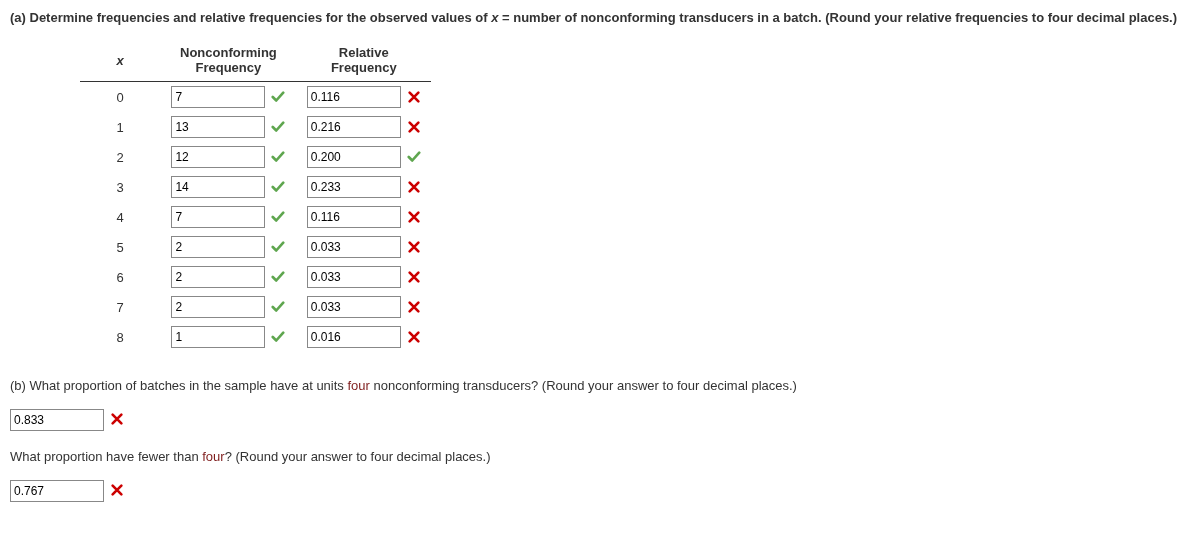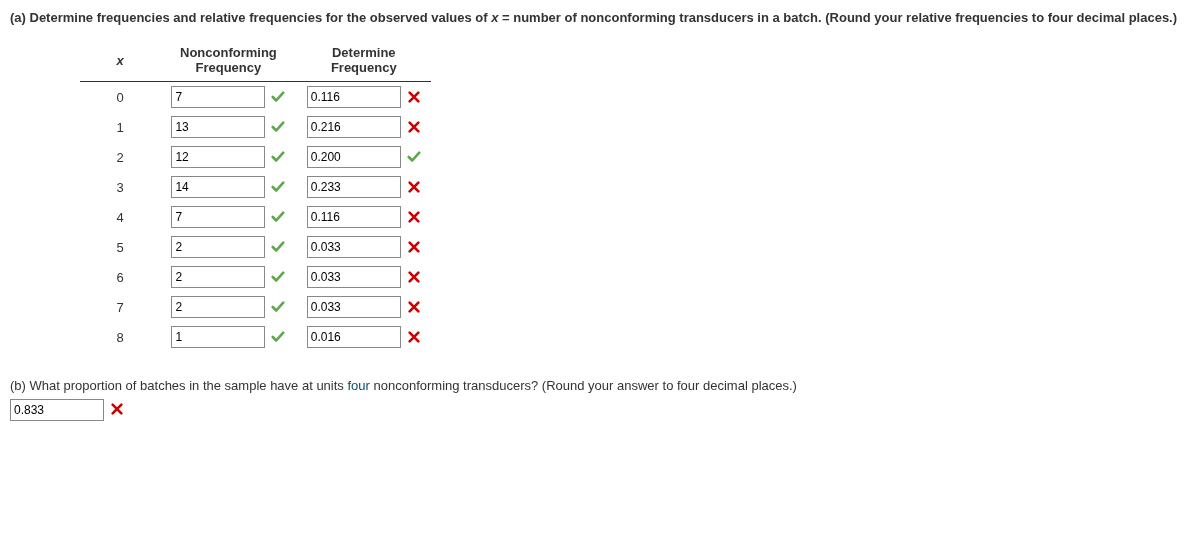--- a/index.html
+++ b/index.html
@@ -11,21 +11,21 @@
     background: #fff;
   }
   .question-text {
     margin-bottom: 14px;
     font-weight: bold;
   }
   .italic-x {
     font-style: italic;
   }
   .highlight {
-    color: #0c4a6e;
+    color: #7f1d1d;
   }
   table.freq-table {
     border-collapse: collapse;
     margin-left: 70px;
   }
   table.freq-table th {
     font-weight: bold;
     padding: 6px 20px 6px 20px;
     text-align: center;
     border-bottom: 1px solid #333;
@@ -62,40 +62,40 @@
   .part-b {
     margin-top: 26px;
   }
   .sub-question {
     margin-top: 18px;
   }
   .inline-answer {
     display: inline-flex;
     align-items: center;
     gap: 6px;
-    margin-top: 6px;
+    margin-top: 16px;
   }
 </style>
 </head>
 <body>
 
 <div class="question-text">
   <span>(a) Determine frequencies and relative frequencies for the observed values of </span><span class="italic-x">x</span><span> = number of nonconforming transducers in a batch. (Round your relative frequencies to four decimal places.)</span>
 </div>
 
 <table class="freq-table">
   <thead>
     <tr>
       <th><span class="italic-x">x</span></th>
       <th>
         <span>Nonconforming</span><br>
         <span>Frequency</span>
       </th>
       <th>
-        <span>Determine</span><br>
+        <span>Relative</span><br>
         <span>Frequency</span>
       </th>
     </tr>
   </thead>
   <tbody id="freq-tbody">
 
   <tr>
         <td class="x-col">0</td>
         <td><span class="cell-with-mark">
             <input type="text" class="answer-input" value="7" style="">
@@ -275,15 +275,25 @@
     <span>(b) What proportion of batches in the sample have at units </span><span class="highlight">four</span><span> nonconforming transducers? (Round your answer to four decimal places.)</span>
     <br>
     <span class="inline-answer">
       <input type="text" class="answer-input" value="0.833" style="">
       <span class="mark-slot"><span class="mark-wrong"><svg width="14" height="14" viewBox="0 0 16 16">
               <path d="M3 3 L13 13 M13 3 L3 13" stroke="#cc0000" stroke-width="3" fill="none" stroke-linecap="round"></path>
             </svg></span></span>
     </span>
   </div>
 
+  <div class="sub-question">
+    <span>What proportion have fewer than </span><span class="highlight">four</span><span>? (Round your answer to four decimal places.)</span>
+    <br>
+    <span class="inline-answer">
+      <input type="text" class="answer-input" value="0.767" style="">
+      <span class="mark-slot"><span class="mark-wrong"><svg width="14" height="14" viewBox="0 0 16 16">
+              <path d="M3 3 L13 13 M13 3 L3 13" stroke="#cc0000" stroke-width="3" fill="none" stroke-linecap="round"></path>
+            </svg></span></span>
+    </span>
+  </div>
 
 
 </div>
 
 </body></html>

